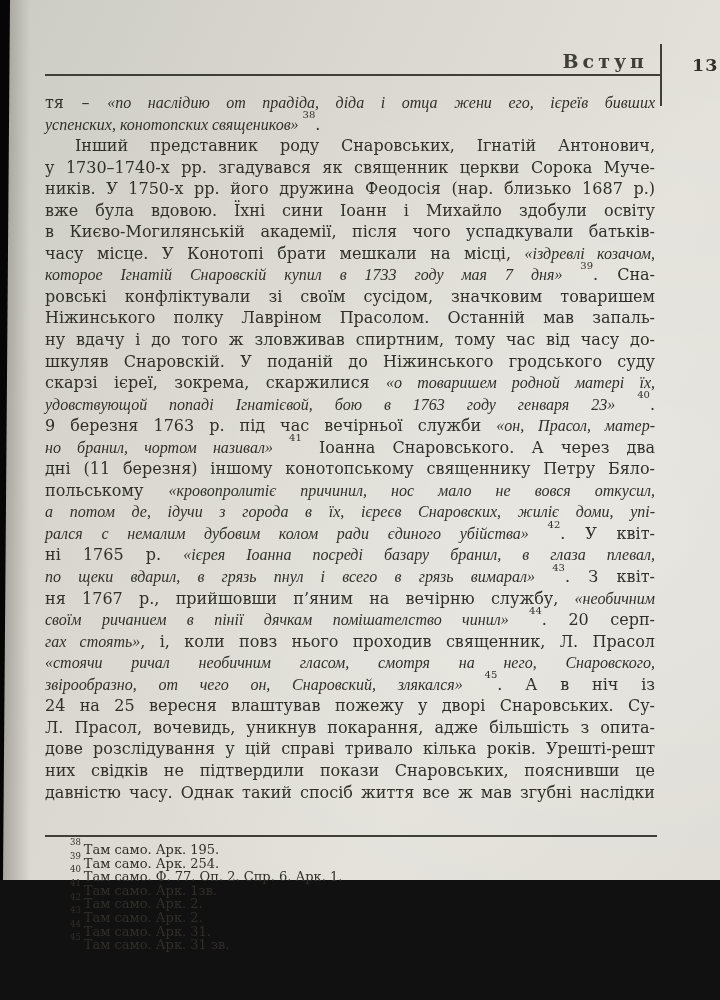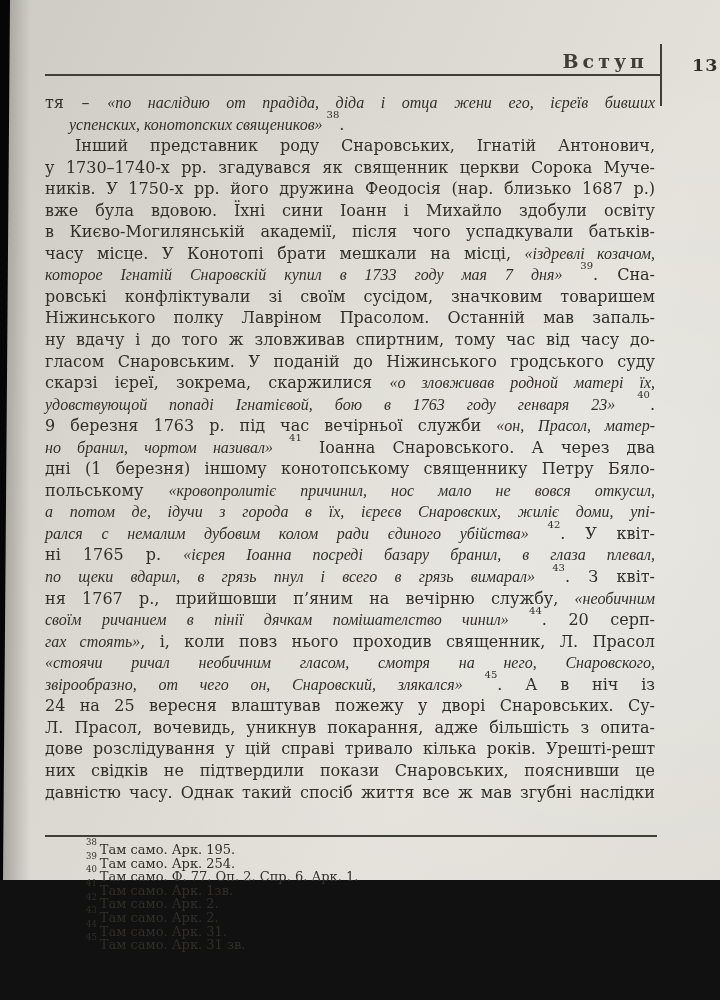--- a/index.html
+++ b/index.html
@@ -50,34 +50,34 @@
     font-size:16px;line-height:21.55px;
     color:var(--ink,#312f2a);
   }
   .bl{
     height:21.55px;
     text-align:justify;
     -moz-text-align-last:justify;
     text-align-last:justify;
     white-space:normal;
   }
-  .bl.end{text-align-last:left;margin-left:24px;-moz-text-align-last:left;}
+  .bl.end{text-align-last:left;-moz-text-align-last:left;}
   .bl.ind{text-indent:30px;}
   .it{font-style:italic;font-family:Liberation Serif, serif;}
   .body-text sup{
     font-size:10px;line-height:0;position:relative;top:-5px;
     font-style:normal;
   }
   
   .fnrule{
     position:absolute;top:835px;left:45px;width:612px;height:1.6px;
     background:var(--rule,#3f3e37);
   }
   .footnotes{
-    position:absolute;top:843px;left:61px;width:620px;
+    position:absolute;top:843px;left:45px;width:620px;
     font-size:13px;line-height:13.6px;
   }
   .fn{padding-left:25px;white-space:nowrap;}
   .footnotes sup{font-size:8.5px;line-height:0;position:relative;top:-3.5px;margin-right:3px;}
 </style>
 </head>
 <body>
 
 <div class="photo">
   <div class="edge-shadow"></div>
@@ -94,26 +94,26 @@
       <div class="bl ind"><span>Інший представник роду Снаровських, Ігнатій Антонович,</span></div>
       <div class="bl"><span>у 1730–1740-х рр. згадувався як священник церкви Сорока Муче-</span></div>
       <div class="bl"><span>ників. У 1750-х рр. його дружина Феодосія (нар. близько 1687 р.)</span></div>
       <div class="bl"><span>вже була вдовою. Їхні сини Іоанн і Михайло здобули освіту</span></div>
       <div class="bl"><span>в Києво-Могилянській академії, після чого успадкували батьків-</span></div>
       <div class="bl"><span>часу місце. У Конотопі брати мешкали на місці, </span><span class="it">«іздревлі козачом,</span></div>
       <div class="bl"><span class="it">которое Ігнатій Снаровскій купил в 1733 году мая 7 дня» </span><sup>39</sup><span>. Сна-</span></div>
       <div class="bl"><span>ровські конфліктували зі своїм сусідом, значковим товаришем</span></div>
       <div class="bl"><span>Ніжинського полку Лавріном Прасолом. Останній мав запаль-</span></div>
       <div class="bl"><span>ну вдачу і до того ж зловживав спиртним, тому час від часу до-</span></div>
-      <div class="bl"><span>гласом Снаровським. У поданій до Ніжинського гродського суду</span></div>
-      <div class="bl"><span>скарзі ієреї, зокрема, скаржилися </span><span class="it">«о зловживав родной матері їх,</span></div>
+      <div class="bl"><span>шкуляв Снаровскій. У поданій до Ніжинського гродського суду</span></div>
+      <div class="bl"><span>скарзі ієреї, зокрема, скаржилися </span><span class="it">«о товаришем родной матері їх,</span></div>
       <div class="bl"><span class="it">удовствующой попаді Ігнатієвой, бою в 1763 году генваря 23» </span><sup>40</sup><span>.</span></div>
       <div class="bl"><span>9 березня 1763 р. під час вечірньої служби </span><span class="it">«он, Прасол, матер-</span></div>
       <div class="bl"><span class="it">но бранил, чортом називал» </span><sup>41</sup><span> Іоанна Снаровського. А через два</span></div>
-      <div class="bl"><span>дні (1 березня) іншому конотопському священнику Петру Бяло-</span></div>
+      <div class="bl"><span>дні (11 березня) іншому конотопському священнику Петру Бяло-</span></div>
       <div class="bl"><span>польському </span><span class="it">«кровопролитіє причинил, нос мало не вовся откусил,</span></div>
       <div class="bl"><span class="it">а потом де, ідучи з города в їх, ієреєв Снаровских, жиліє доми, упі-</span></div>
       <div class="bl"><span class="it">рался с немалим дубовим колом ради єдиного убійства» </span><sup>42</sup><span>. У квіт-</span></div>
       <div class="bl"><span>ні 1765 р. </span><span class="it">«ієрея Іоанна посреді базару бранил, в глаза плевал,</span></div>
       <div class="bl"><span class="it">по щеки вдарил, в грязь пнул і всего в грязь вимарал» </span><sup>43</sup><span>. З квіт-</span></div>
       <div class="bl"><span>ня 1767 р., прийшовши п’яним на вечірню службу, </span><span class="it">«необичним</span></div>
       <div class="bl"><span class="it">своїм ричанием в пінії дячкам помішателство чинил» </span><sup>44</sup><span>. 20 серп-</span></div>
       <div class="bl"><span class="it">гах стоять»</span><span>, і, коли повз нього проходив священник, Л. Прасол</span></div>
       <div class="bl"><span class="it">«стоячи ричал необичним гласом, смотря на него, Снаровского,</span></div>
       <div class="bl"><span class="it">звірообразно, от чего он, Снаровский, злякался» </span><sup>45</sup><span>. А в ніч із</span></div>

